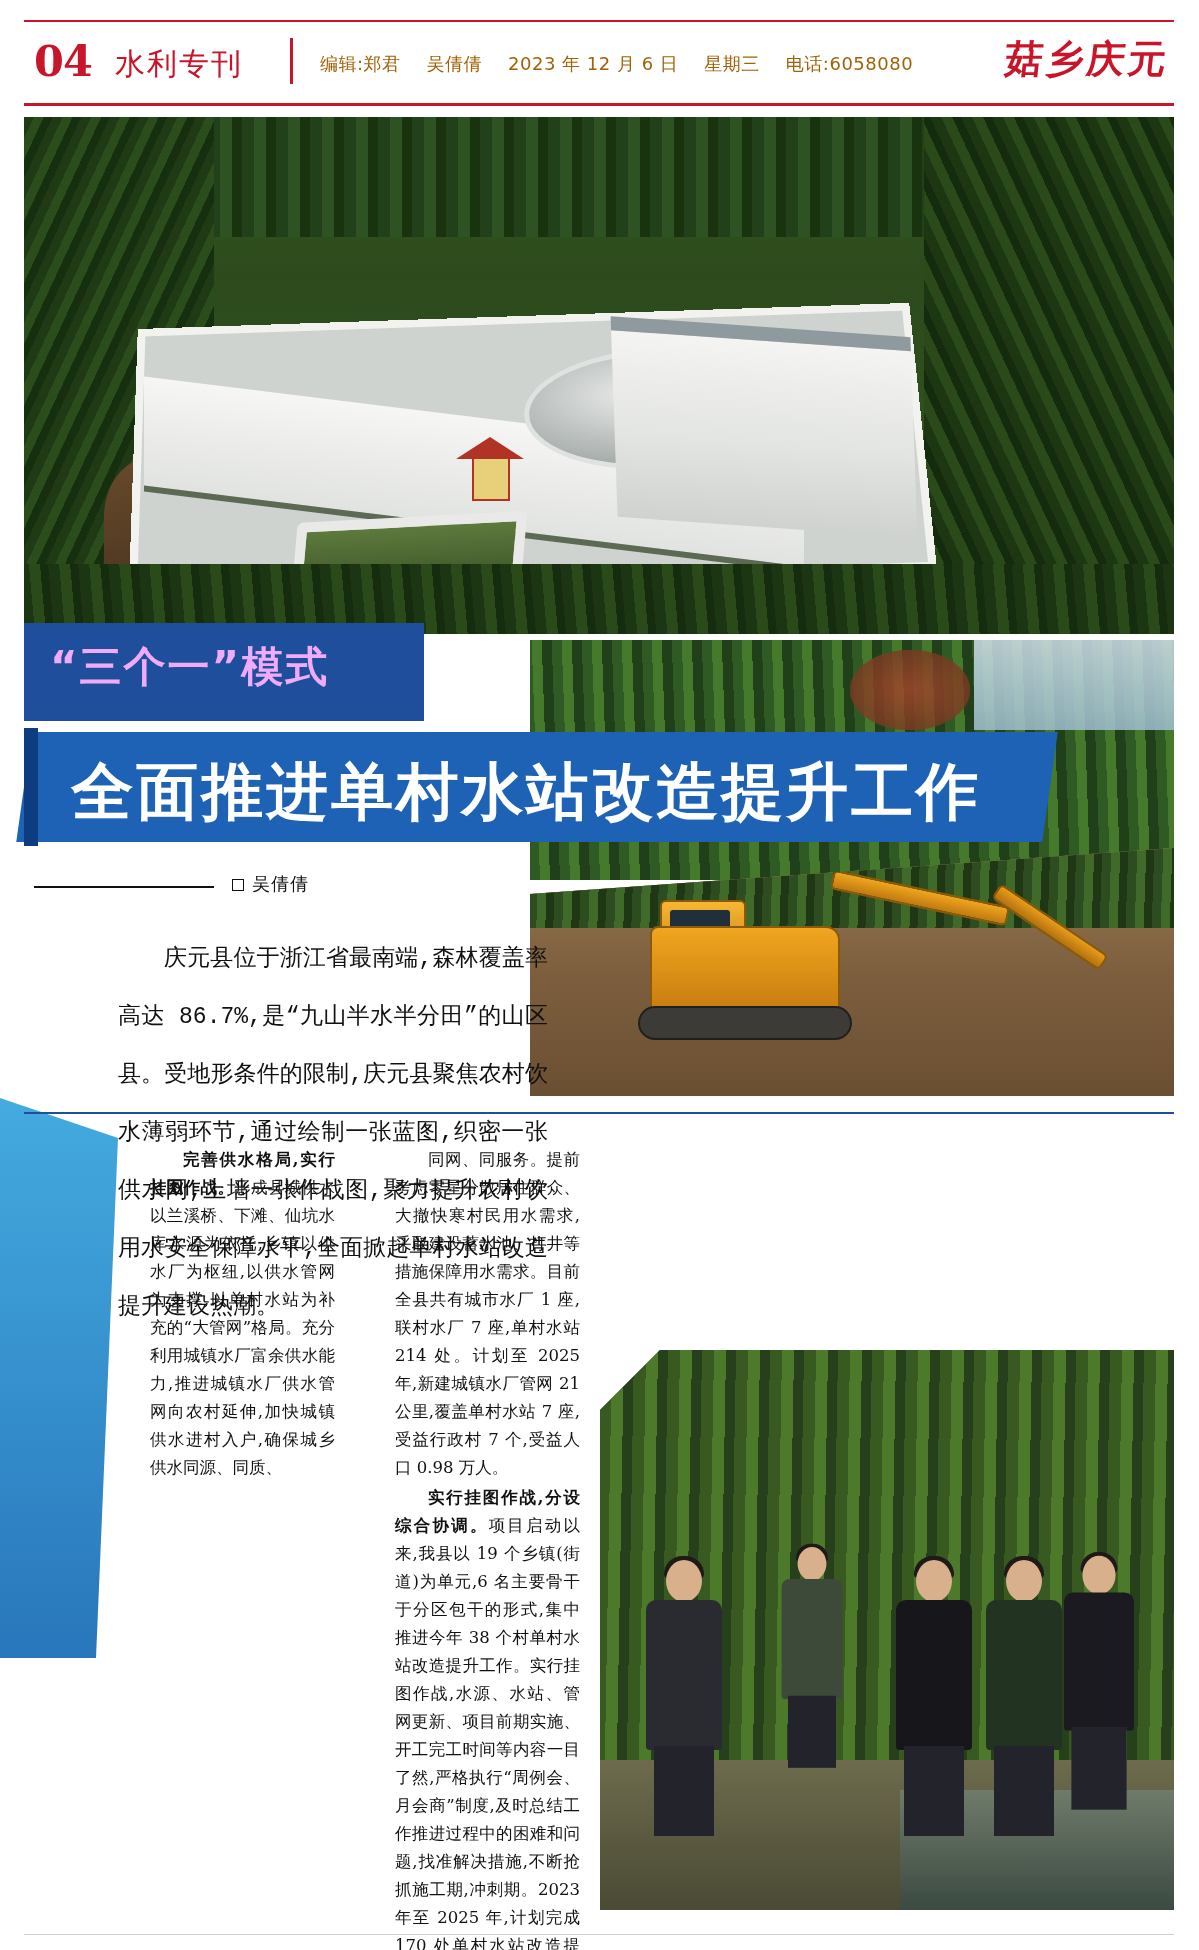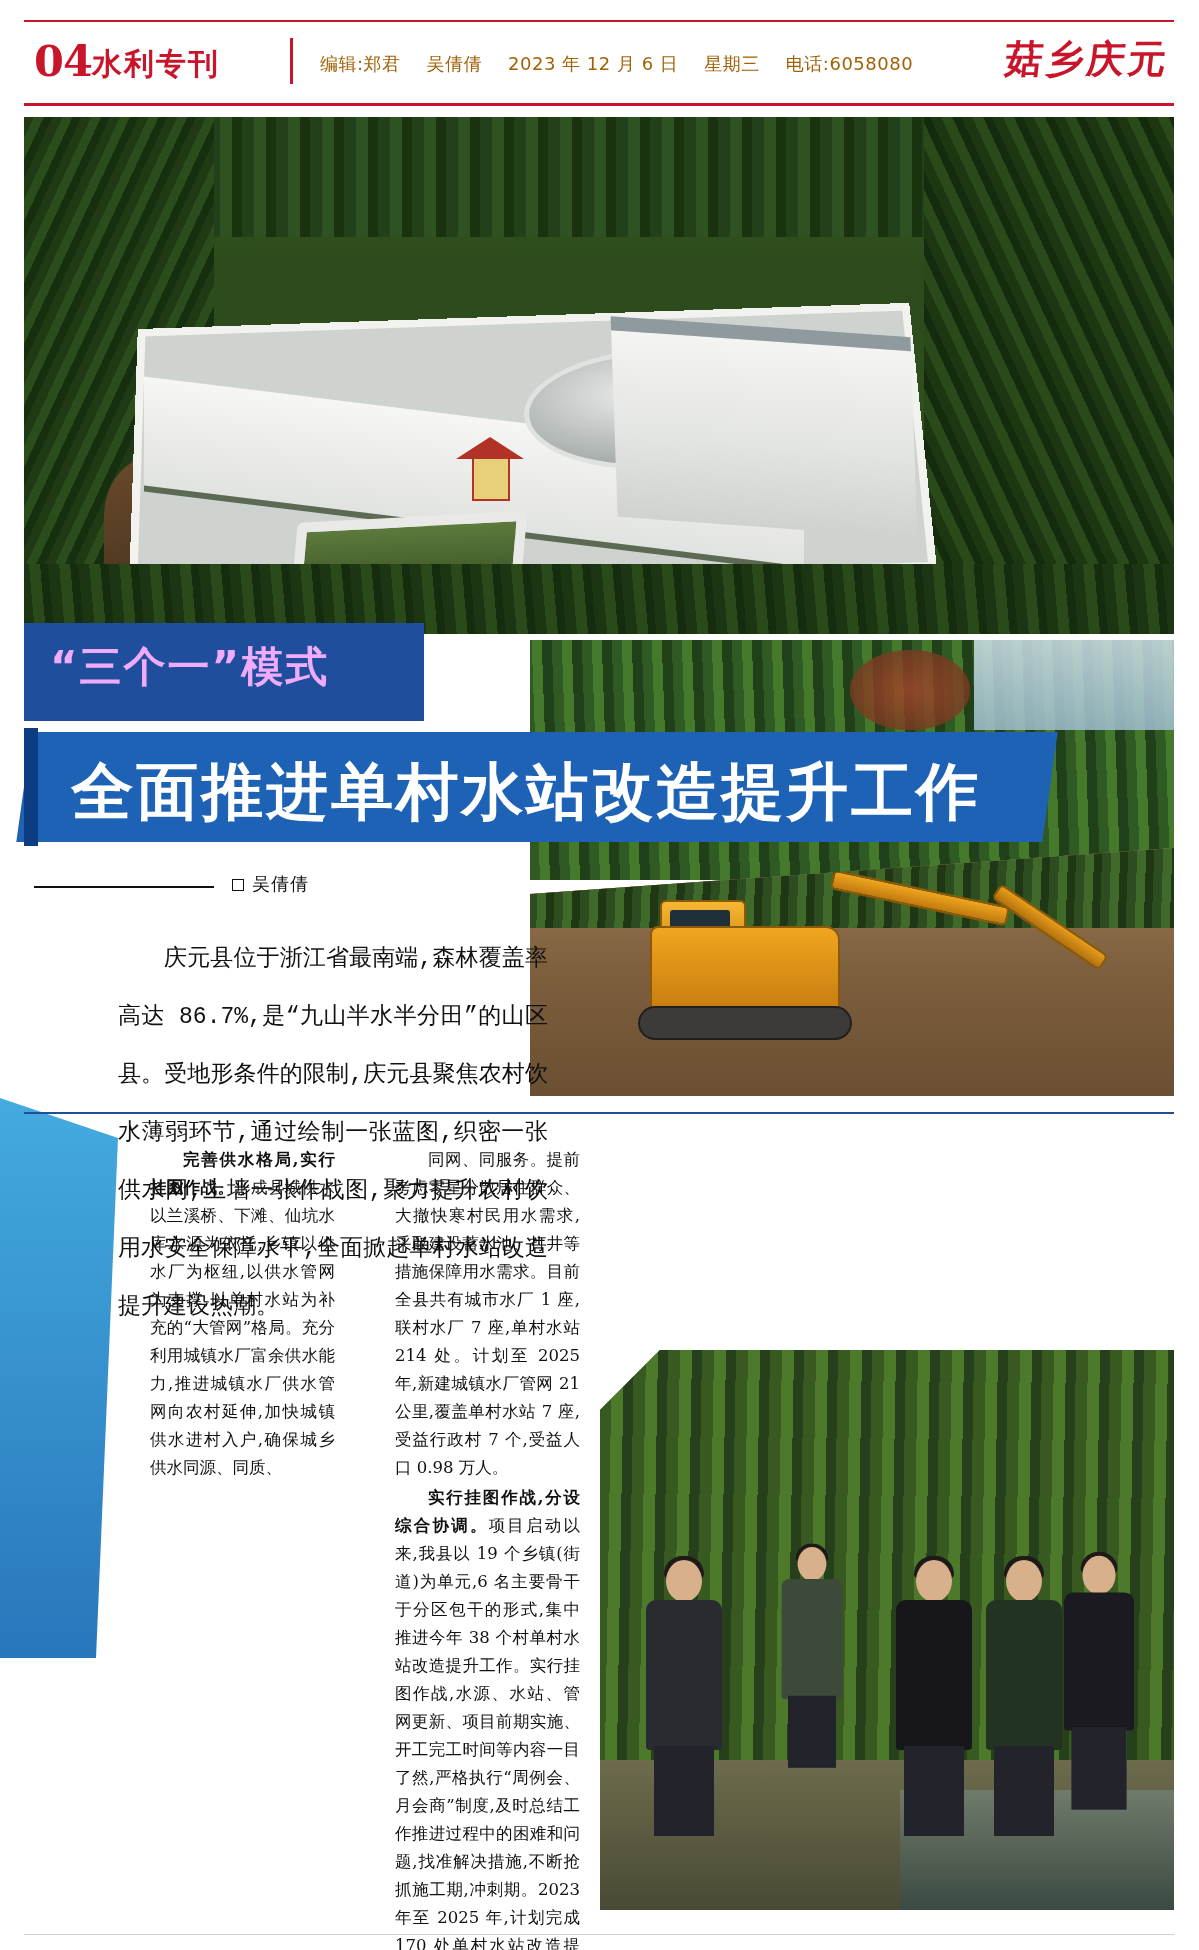--- a/index.html
+++ b/index.html
@@ -32,22 +32,22 @@
     border-top: 3px solid #c8152a;
   }
   .page-num {
     position: absolute; left: 34px; top: 36px;
     font-size: 43px; font-weight: bold; color: #c8152a;
     font-family: "DejaVu Serif", "Liberation Serif", serif;
     letter-spacing: -1px;
     text-align: right;
   }
   .section-title {
-    position: absolute; left: 92px; top: 44px;
-    font-size: 30px; font-weight: bold; color: #c8152a;
+    position: absolute; left: 115px; top: 44px;
+    font-size: 30px; font-weight: normal; color: #c8152a;
     letter-spacing: 2px;
   }
   .masthead-divider {
     position: absolute; left: 290px; top: 38px;
     width: 3px; height: 46px; background: #c8152a;
   }
   .masthead-meta {
     position: absolute; left: 320px; top: 52px;
     font-size: 18px; color: #a16207; letter-spacing: 0.5px;
     white-space: nowrap;

